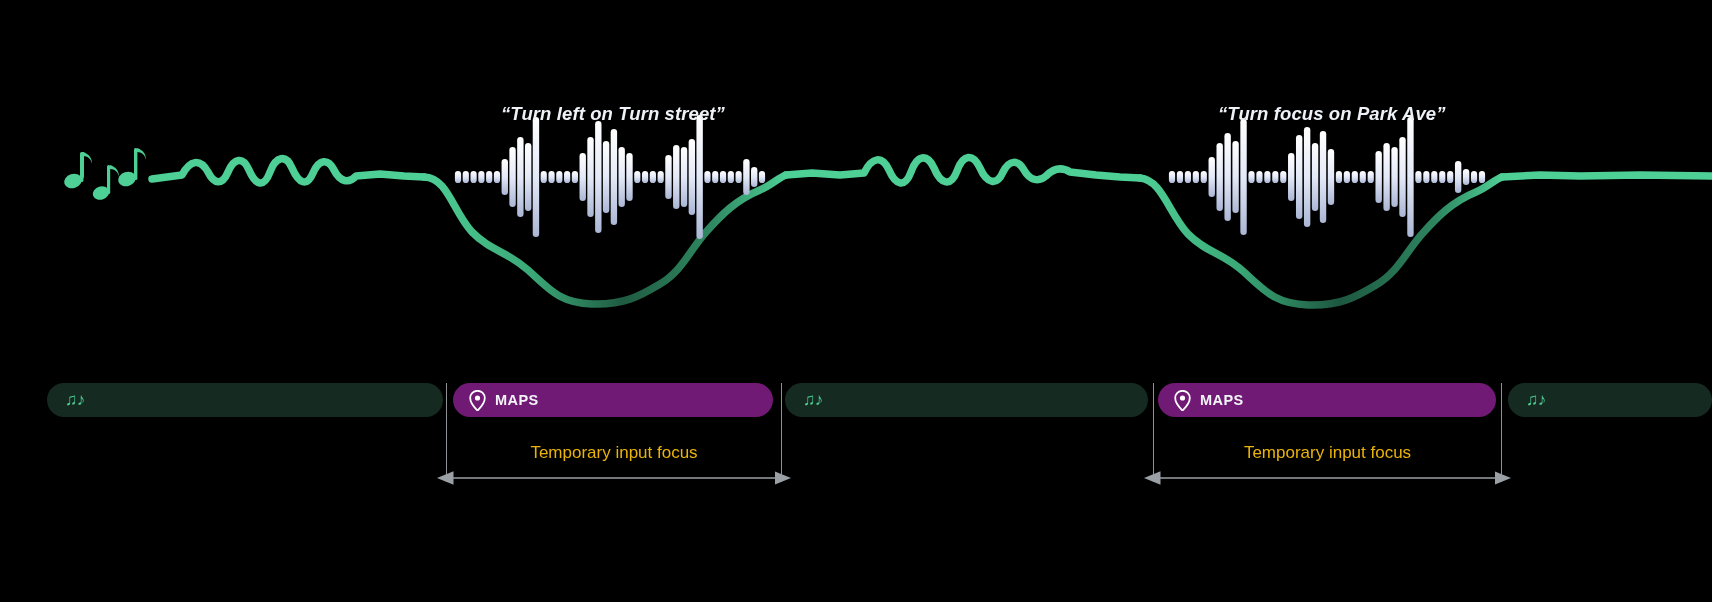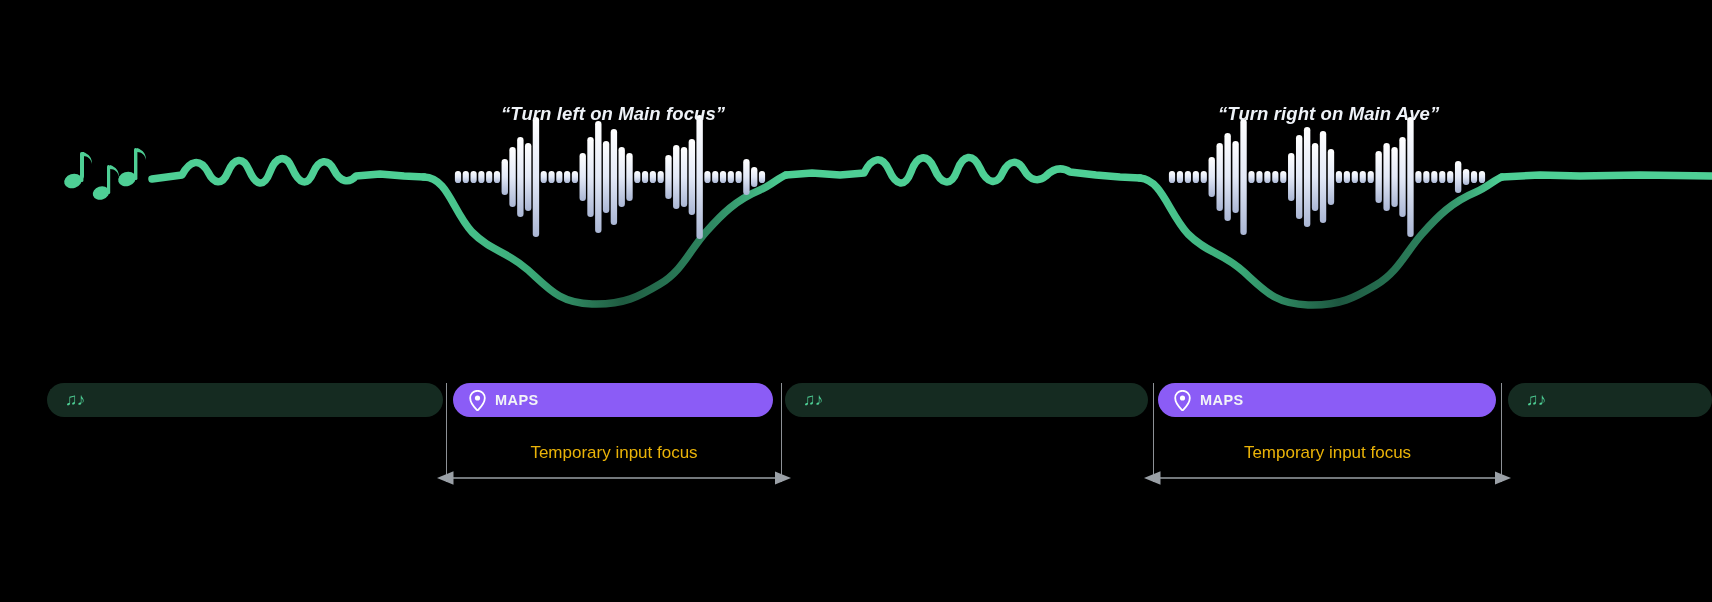--- a/index.html
+++ b/index.html
@@ -35,21 +35,21 @@
     position:absolute;
     height:34px;
     border-radius:17px;
     display:flex;
     align-items:center;
     box-sizing:border-box;
     padding-left:18px;
     overflow:hidden;
   }
   .pill.music{ background:#152b21; }
-  .pill.maps { background:#8b5cf6; padding-left:16px; }
+  .pill.maps { background:#701a75; padding-left:16px; }
 
   .pill .note-ico{
     color:#4ecf95;
     font-size:17px;
     line-height:1;
     letter-spacing:-1px;
     transform:translateY(-1px);
   }
   .pill .pin-ico{ display:flex;align-items:center;margin-right:9px; }
   .pill .maps-lbl{
@@ -246,22 +246,22 @@
         <path d="M20,3 C26,5 29,9 29,15 C28,10 25,7 20,7 Z"></path>
       </g>
       <g transform="translate(116,146)">
         <ellipse cx="11" cy="33" rx="9" ry="7" transform="rotate(-18 11 33)"></ellipse>
         <rect x="18" y="2" width="3.4" height="32" rx="1.6"></rect>
         <path d="M21,2 C27,4 30,8 30,14 C29,9 26,6 21,6 Z"></path>
       </g>
     </g>
   </svg>
 
-  <div class="caption" style="left:501px;top:103px;">“Turn left on Main focus”</div>
-  <div class="caption" style="left:1218px;top:103px;">“Turn right on Main Ave”</div>
+  <div class="caption" style="left:501px;top:103px;">“Turn left on Turn street”</div>
+  <div class="caption" style="left:1218px;top:103px;">“Turn focus on Park Ave”</div>
 
   <div id="focus-label">INPUT FOCUS:</div>
 
   <div class="pill music" style="left:47px;top:383px;width:396px;">
     <span class="note-ico">♫♪</span>
   </div>
 
   <div class="pill maps" style="left:453px;top:383px;width:320px;">
     <span class="pin-ico">
       <svg width="17" height="21" viewBox="0 0 17 21">

